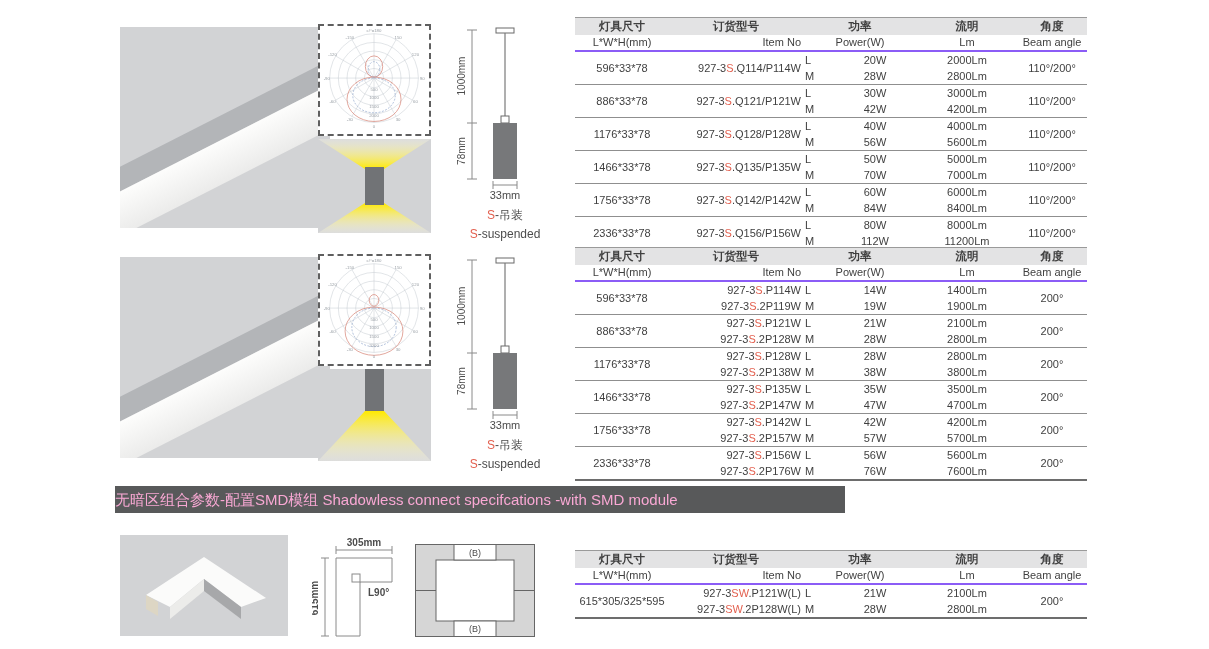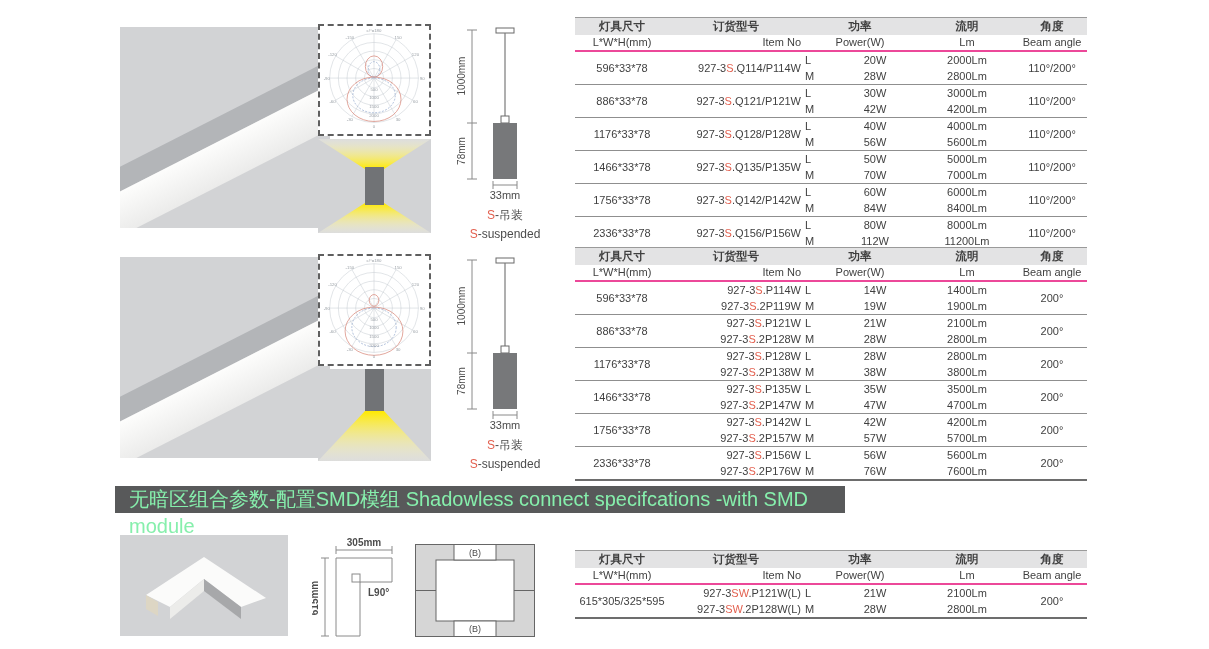--- a/index.html
+++ b/index.html
@@ -19,30 +19,30 @@
   .grid{stroke:#c3c9cf;stroke-width:.5;fill:none;}
   .curve-red{stroke:#d98c80;stroke-width:.8;fill:none;}
   .curve-blue{stroke:#97accf;stroke-width:.8;fill:none;stroke-dasharray:2 1.5;}
 
   
   .susp-wrap{width:130px;text-align:center;}
   .s-label{font-size:12px;line-height:19px;color:#4c4c4c;}
   .red{color:#e3604f;}
 
   
-  .banner{background:#58595a;color:#86efac;font-size:20px;line-height:27px;padding-left:14px;
+  .banner{background:#58595a;color:#f9a8d4;font-size:15px;line-height:27px;
           box-sizing:border-box;}
 
   
   .spec-table{border-collapse:collapse;width:512px;table-layout:fixed;font-size:11px;color:#3f3f3f;
               border-bottom:2px solid #6d6d6d;}
   .spec-table th,.spec-table td{padding:0 2px;line-height:1.3;height:16px;font-weight:normal;
               overflow:hidden;white-space:nowrap;}
   .spec-table tr.h1 th{background:#e3e3e4;font-weight:bold;font-size:11.5px;border-top:1px solid #9a9a9a;height:17px;margin-left:12px;}
-  .spec-table tr.h2 td{border-bottom:2px solid #ec4899;height:15px;}
+  .spec-table tr.h2 td{border-bottom:2px solid #8b5cf6;height:15px;}
   .spec-table tbody tr.group-start td{border-top:1px solid #8f8f8f;}
   .c-size,.c-watt,.c-lm,.c-angle{text-align:center;}
   .c-item{text-align:right;padding-left:4px;}
   .c-mode{text-align:left;padding-left:10px;}
   col.col-size{width:94px;} col.col-item{width:134px;} col.col-mode{width:30px;}
   col.col-watt{width:84px;} col.col-lm{width:100px;} col.col-angle{width:70px;}
 
   
   .draw text{font-family:"Liberation Sans",sans-serif;fill:#4c4c4c;}
   .dline{stroke:#8a8a8a;stroke-width:1;fill:none;}

